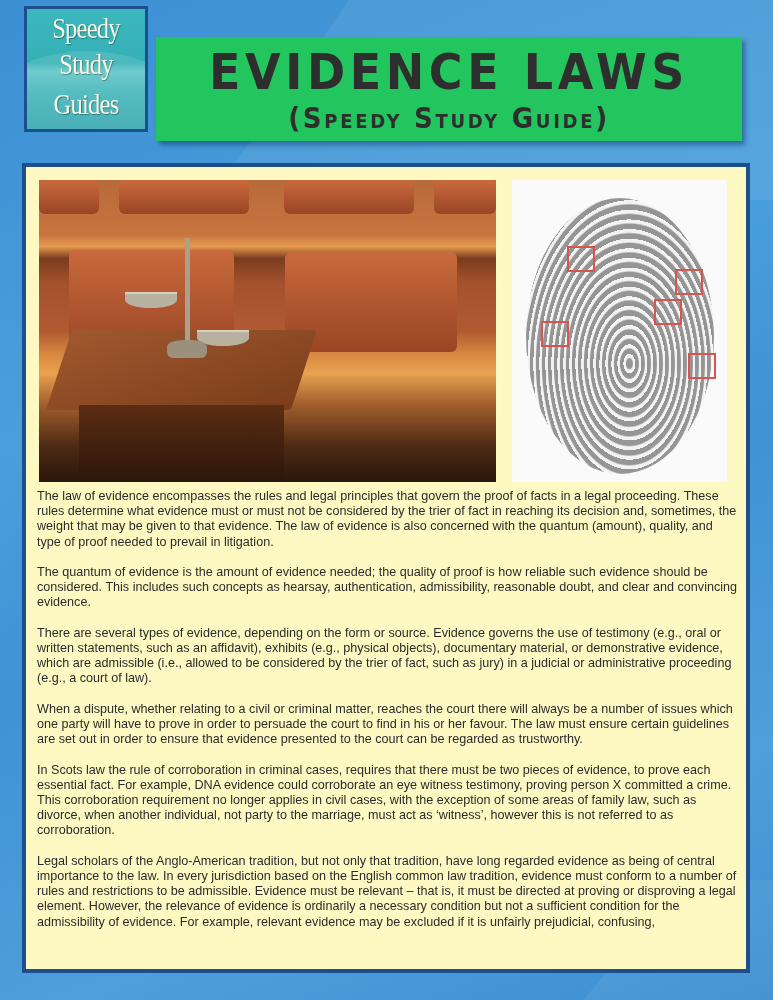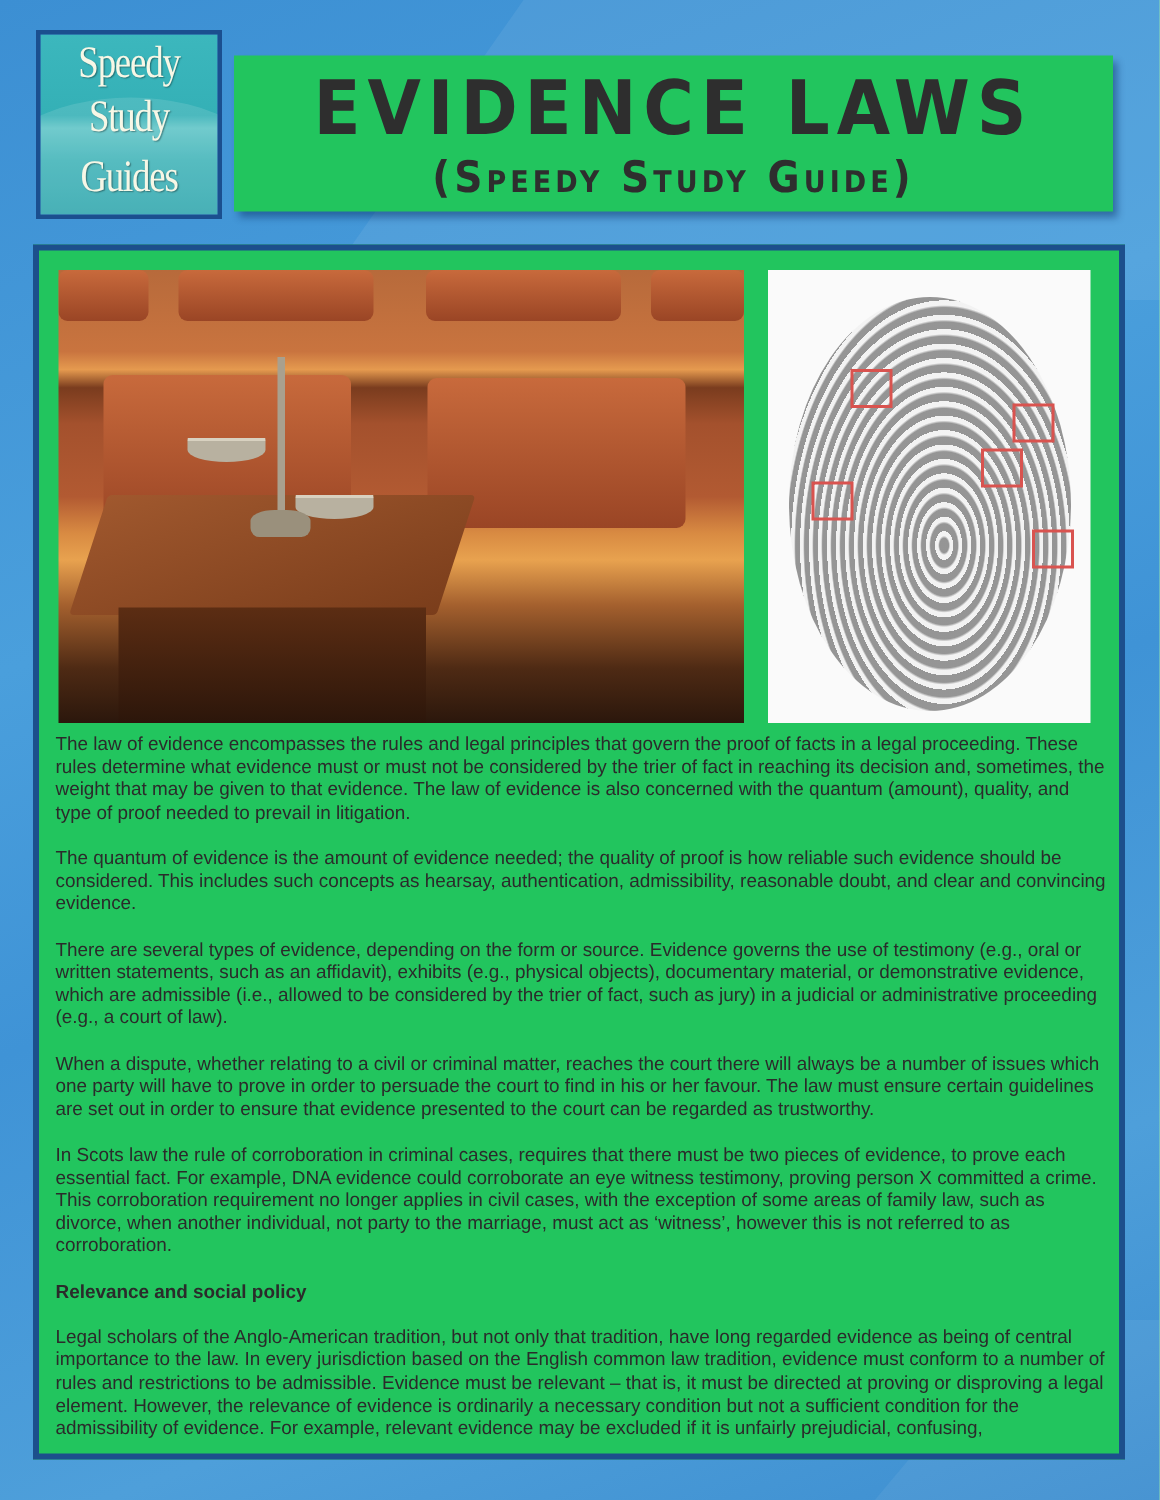--- a/index.html
+++ b/index.html
@@ -10,21 +10,21 @@
   }
   .bg-swoosh1 {
     position: absolute; left: 300px; top: -60px; width: 700px; height: 260px;
     background: rgba(255,255,255,0.07); transform: skewX(-35deg);
   }
   .bg-swoosh2 {
     position: absolute; left: 600px; top: 880px; width: 400px; height: 200px;
     background: rgba(255,255,255,0.06); transform: skewX(-40deg);
   }
   .logo {
-    position: absolute; left: 24px; top: 20px; width: 124px; height: 126px;
+    position: absolute; left: 24px; top: 6px; width: 124px; height: 126px;
     box-sizing: border-box; border: 3px solid #1b4f8f;
     background: linear-gradient(180deg, #3cb7bd 0%, #34b0b6 45%, #5ec4c6 52%, #3fb3b8 70%, #2fa6ad 100%);
     overflow: hidden;
   }
   .logo-arc {
     position: absolute; left: -40px; top: 42px; width: 200px; height: 120px;
     border-radius: 50%; background: rgba(255,255,255,0.12);
   }
   .logo-line {
     position: absolute; left: 0; width: 100%; text-align: center;
@@ -44,21 +44,21 @@
     font-family: "DejaVu Sans", sans-serif; font-weight: bold; font-size: 50px;
     color: #2e2e2e; letter-spacing: 5px; transform: scaleX(0.92);
   }
   .title-sub {
     position: absolute; left: 0; top: 64px; width: 100%; text-align: center;
     font-family: "DejaVu Sans", sans-serif; font-weight: bold; font-size: 29px;
     color: #2e2e2e; letter-spacing: 3px; font-variant: small-caps; transform: scaleX(0.9);
   }
   .panel {
     position: absolute; left: 22px; top: 163px; width: 728px; height: 810px;
-    box-sizing: border-box; border: 4px solid #1c4f8c; background: #22c55e;
+    box-sizing: border-box; border: 4px solid #1c4f8c; background: #fef9c3;
   }
   .photo-court {
     position: absolute; left: 13px; top: 13px; width: 457px; height: 302px; overflow: hidden;
     background: linear-gradient(180deg, #b76a3b 0%, #c9743f 18%, #e59a4f 22%, #7a3c1e 26%, #a4512d 34%, #b25a32 50%, #d88a42 58%, #e8a24f 64%, #a4602e 74%, #4e2a14 88%, #2b170c 100%);
   }
   .chair { position: absolute; background: linear-gradient(180deg, #c86a3c, #9a4525); border-radius: 6px; }
   .podium-top {
     position: absolute; left: 20px; top: 150px; width: 245px; height: 80px;
     background: linear-gradient(160deg, #a0582e, #7a3d1b);
     transform: skewX(-18deg); border-radius: 3px;
@@ -130,16 +130,15 @@
     <div class="fp-box" style="left:29px;top:141px;"></div>
     <div class="fp-box" style="left:176px;top:173px;"></div>
   </div>
 
   <div class="body-text">
     <p>The law of evidence encompasses the rules and legal principles that govern the proof of facts in a legal proceeding. These rules determine what evidence must or must not be considered by the trier of fact in reaching its decision and, sometimes, the weight that may be given to that evidence. The law of evidence is also concerned with the quantum (amount), quality, and type of proof needed to prevail in litigation.</p>
     <p>The quantum of evidence is the amount of evidence needed; the quality of proof is how reliable such evidence should be considered. This includes such concepts as hearsay, authentication, admissibility, reasonable doubt, and clear and convincing evidence.</p>
     <p>There are several types of evidence, depending on the form or source. Evidence governs the use of testimony (e.g., oral or written statements, such as an affidavit), exhibits (e.g., physical objects), documentary material, or demonstrative evidence, which are admissible (i.e., allowed to be considered by the trier of fact, such as jury) in a judicial or administrative proceeding (e.g., a court of law).</p>
     <p>When a dispute, whether relating to a civil or criminal matter, reaches the court there will always be a number of issues which one party will have to prove in order to persuade the court to find in his or her favour. The law must ensure certain guidelines are set out in order to ensure that evidence presented to the court can be regarded as trustworthy.</p>
     <p>In Scots law the rule of corroboration in criminal cases, requires that there must be two pieces of evidence, to prove each essential fact. For example, DNA evidence could corroborate an eye witness testimony, proving person X committed a crime. This corroboration requirement no longer applies in civil cases, with the exception of some areas of family law, such as divorce, when another individual, not party to the marriage, must act as ‘witness’, however this is not referred to as corroboration.</p>
-    <h3>Relevance and social policy</h3>
     <p>Legal scholars of the Anglo-American tradition, but not only that tradition, have long regarded evidence as being of central importance to the law. In every jurisdiction based on the English common law tradition, evidence must conform to a number of rules and restrictions to be admissible. Evidence must be relevant – that is, it must be directed at proving or disproving a legal element. However, the relevance of evidence is ordinarily a necessary condition but not a sufficient condition for the admissibility of evidence. For example, relevant evidence may be excluded if it is unfairly prejudicial, confusing,</p>
   </div>
 </div>
 
 </body></html>

